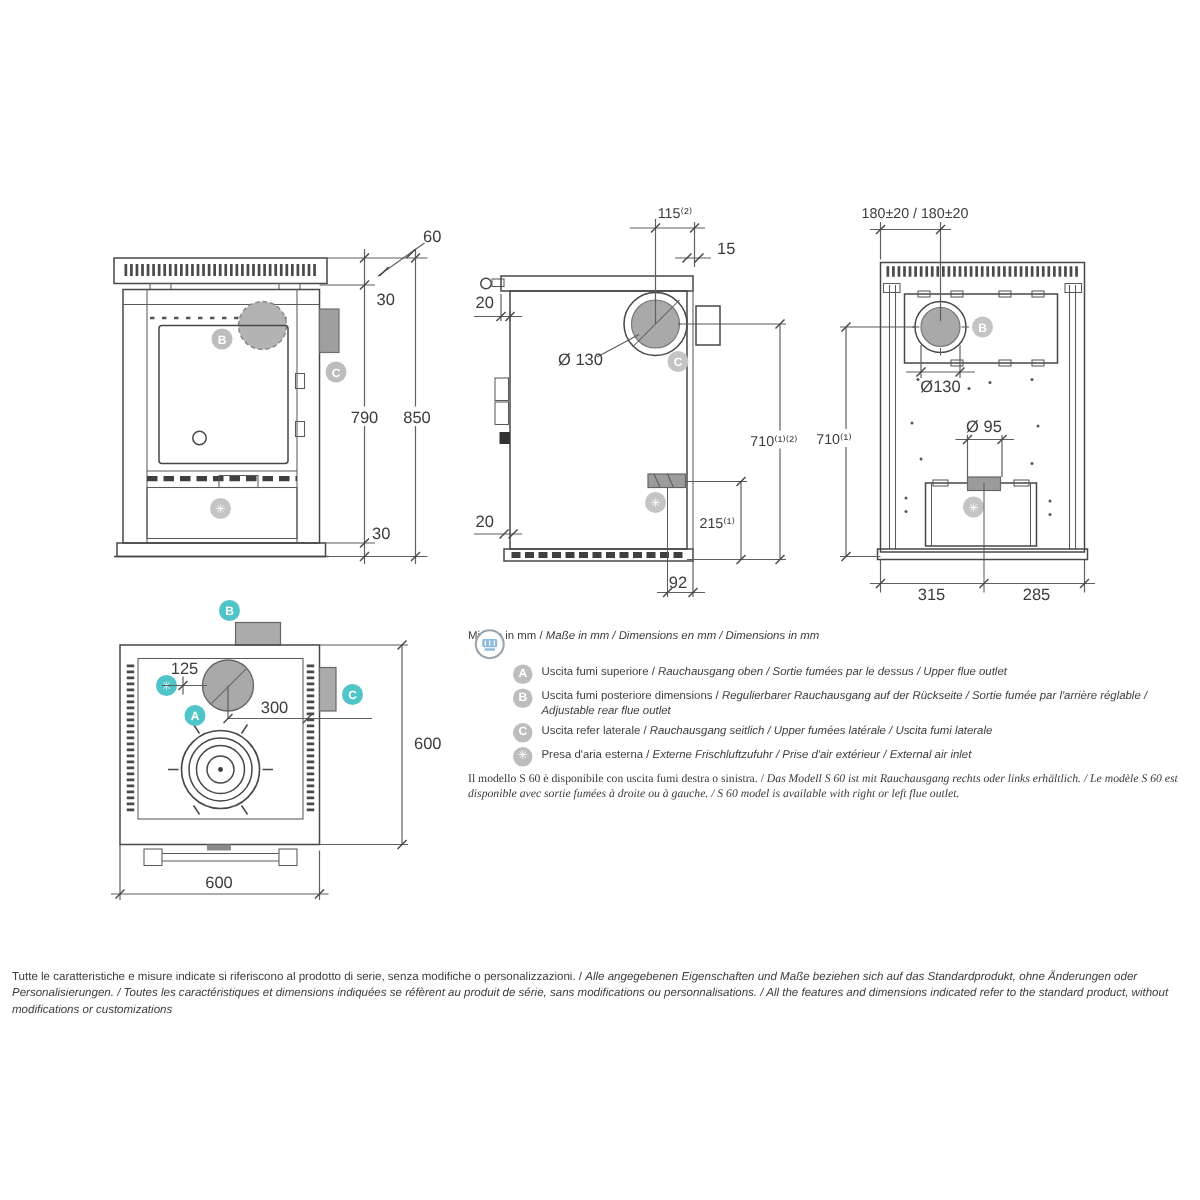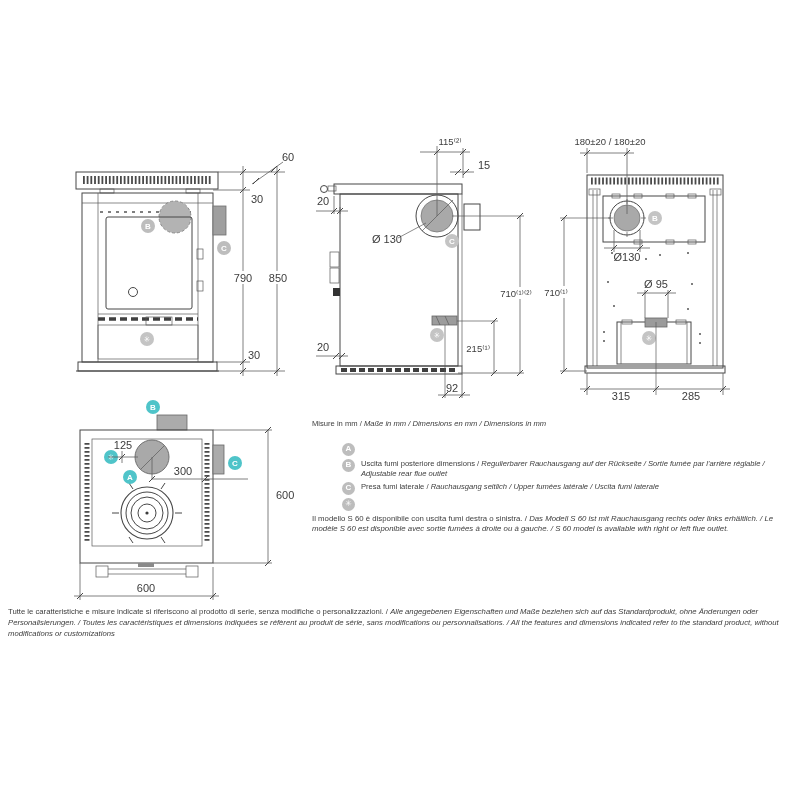--- a/index.html
+++ b/index.html
@@ -13,23 +13,23 @@
   .dimtxt{font:11px "Liberation Sans","DejaVu Sans",sans-serif;fill:#3c3c3c;}
   .dimtxt.sm{font-size:9.5px;}
   .badge-txt{font:bold 8px "Liberation Sans","DejaVu Sans",sans-serif;fill:#ffffff;}
   .legend{position:absolute;left:312px;top:419px;width:482px;font-size:7.6px;line-height:1.3;}
   .legend .it, .footer .it, .note .it{font-style:italic;}
   .legend-row{display:flex;align-items:flex-start;margin:0 0 3px 30px;}
   .lbadge{flex:0 0 auto;width:13px;height:13px;border-radius:50%;background:#bdbdbd;color:#fff;
           font-size:8px;font-weight:bold;display:flex;align-items:center;justify-content:center;
           margin-right:6px;margin-top:0px;}
   .units{margin-bottom:14px;}
-  .note{margin-top:0;font-size:7.8px;line-height:1.35;}
+  .note{margin-top:0;font-size:7.8px;line-height:1.35;font-family:Liberation Serif, serif;}
   .air-ico{display:inline-block;vertical-align:-5px;margin-left:4px;}
-  .footer{position:absolute;left:8px;top:606px;width:786px;font-size:7.7px;line-height:1.45;}
+  .footer{position:absolute;left:8px;top:645px;width:786px;font-size:7.7px;line-height:1.45;}
 </style>
 </head>
 <body>
 
 <div class="canvas">
 
 <svg width="800" height="800" viewBox="0 0 800 800">
 
   <g>
     <rect class="ln" x="76" y="172" width="142" height="17" fill="#fff"></rect>
@@ -340,34 +340,43 @@
   </g>
 </svg>
 
   <div class="legend">
     <div class="units">
       <span>Misure in mm / </span><span class="it">Maße in mm / Dimensions en mm / Dimensions in mm</span>
     </div>
 
     <div class="legend-row">
       <span class="lbadge">A</span>
+      <span><span>Uscita fumi superiore / </span><span class="it">Rauchausgang oben  / Sortie fumées par le dessus / Upper flue outlet</span></span>
     </div>
 
     <div class="legend-row">
       <span class="lbadge">B</span>
       <span><span>Uscita fumi posteriore dimensions / </span><span class="it">Regulierbarer Rauchausgang auf der Rückseite / Sortie fumée par l'arrière réglable / Adjustable rear flue outlet</span></span>
     </div>
 
     <div class="legend-row">
       <span class="lbadge">C</span>
-      <span><span>Presa fumi laterale / </span><span class="it">Rauchausgang seitlich  / Upper fumées latérale / Uscita fumi laterale</span></span>
+      <span><span>Uscita refer laterale / </span><span class="it">Rauchausgang seitlich  / Upper fumées latérale / Uscita fumi laterale</span></span>
     </div>
 
     <div class="legend-row">
       <span class="lbadge">✳</span>
+      <span><span>Presa d'aria esterna / </span><span class="it">Externe Frischluftzufuhr / Prise d'air extérieur / External air inlet</span><svg class="air-ico" width="21" height="21" viewBox="0 0 21 21">
+            <circle cx="10.5" cy="10.5" r="9.3" fill="#fff" stroke="#9aa4ad" stroke-width="1.4"></circle>
+            <rect x="5.5" y="7" width="10" height="5.5" rx="1.2" fill="#8db9dc"></rect>
+            <line x1="7.5" y1="8" x2="7.5" y2="11.5" stroke="#fff" stroke-width=".8"></line>
+            <line x1="10.5" y1="8" x2="10.5" y2="11.5" stroke="#fff" stroke-width=".8"></line>
+            <line x1="13.5" y1="8" x2="13.5" y2="11.5" stroke="#fff" stroke-width=".8"></line>
+            <rect x="7" y="13.2" width="7" height="1.6" fill="#8db9dc"></rect>
+          </svg></span>
     </div>
 
     <div class="note">
       <span>Il modello S 60 è disponibile con uscita fumi destra o sinistra. / </span><span class="it">Das Modell S 60 ist mit Rauchausgang rechts oder links erhältlich. / Le modèle S 60 est disponible avec sortie fumées à droite ou à gauche. / S 60 model is available with right or left flue outlet.</span>
     </div>
   </div>
 
   <div class="footer">
     <span>Tutte le caratteristiche e misure indicate si riferiscono al prodotto di serie, senza modifiche o personalizzazioni. / </span><span class="it">Alle angegebenen Eigenschaften und Maße beziehen sich auf das Standardprodukt, ohne Änderungen oder Personalisierungen. / Toutes les caractéristiques et dimensions indiquées se réfèrent au produit de série, sans modifications ou personnalisations. / All the features and dimensions indicated refer to the standard product, without modifications or customizations</span>
   </div>

